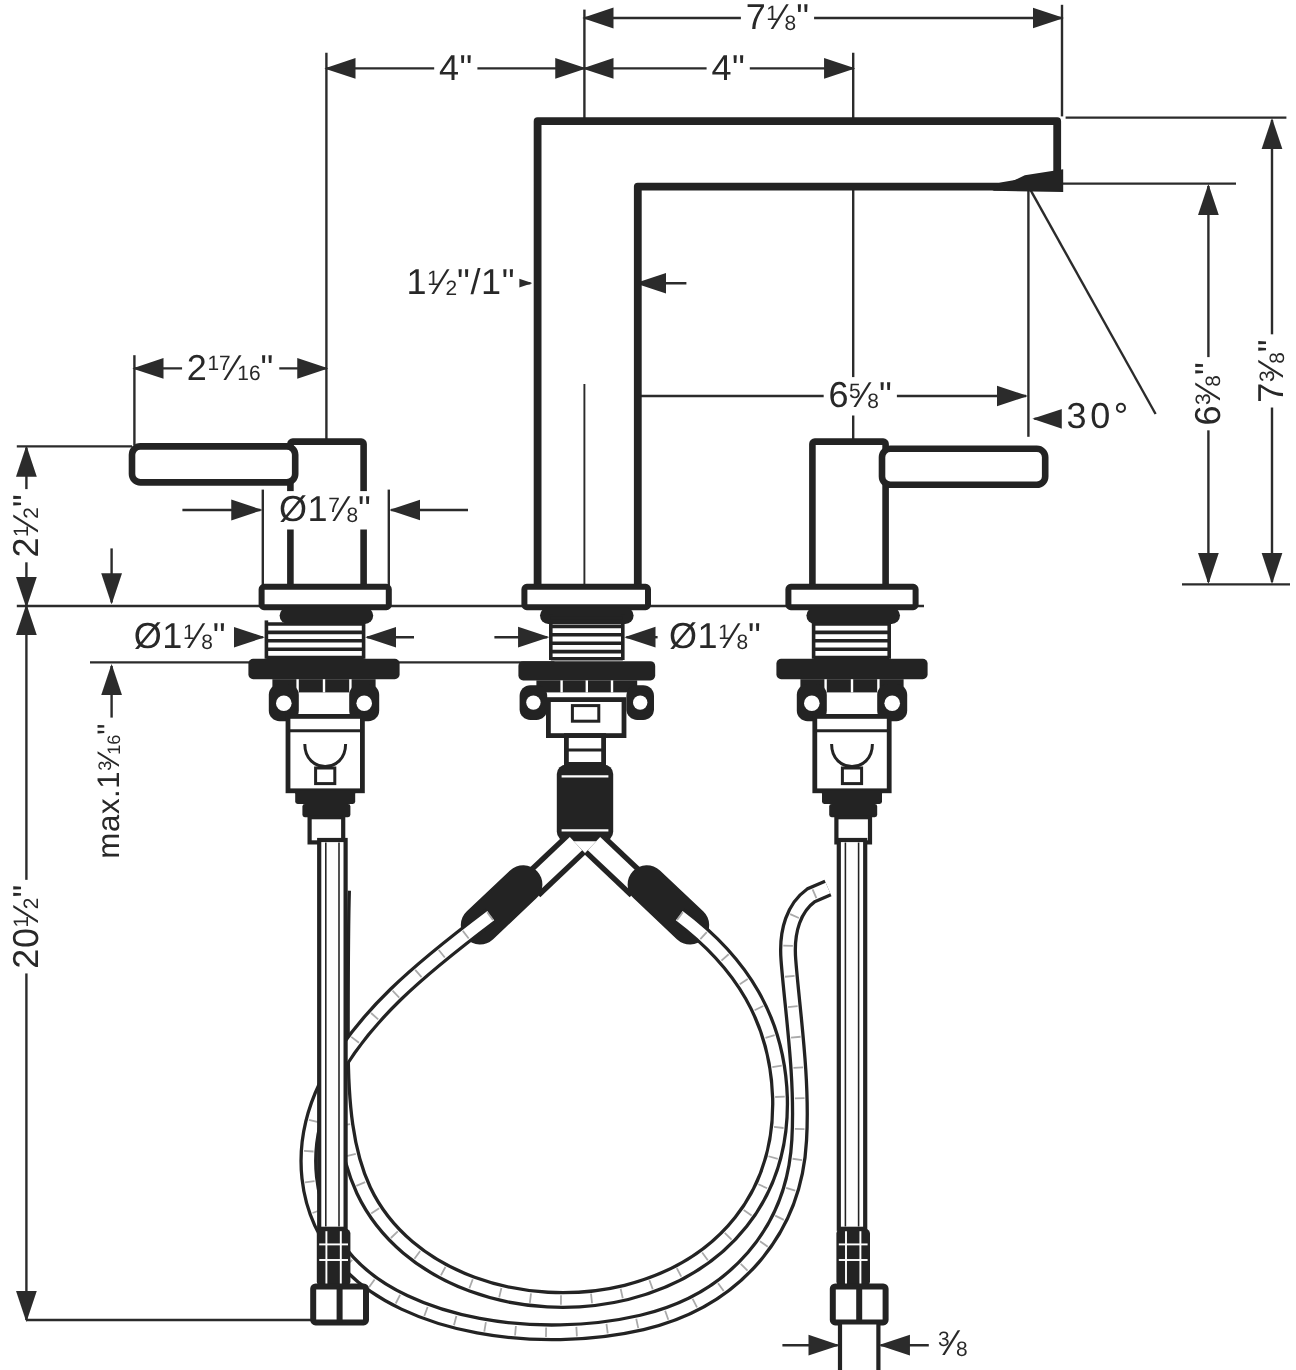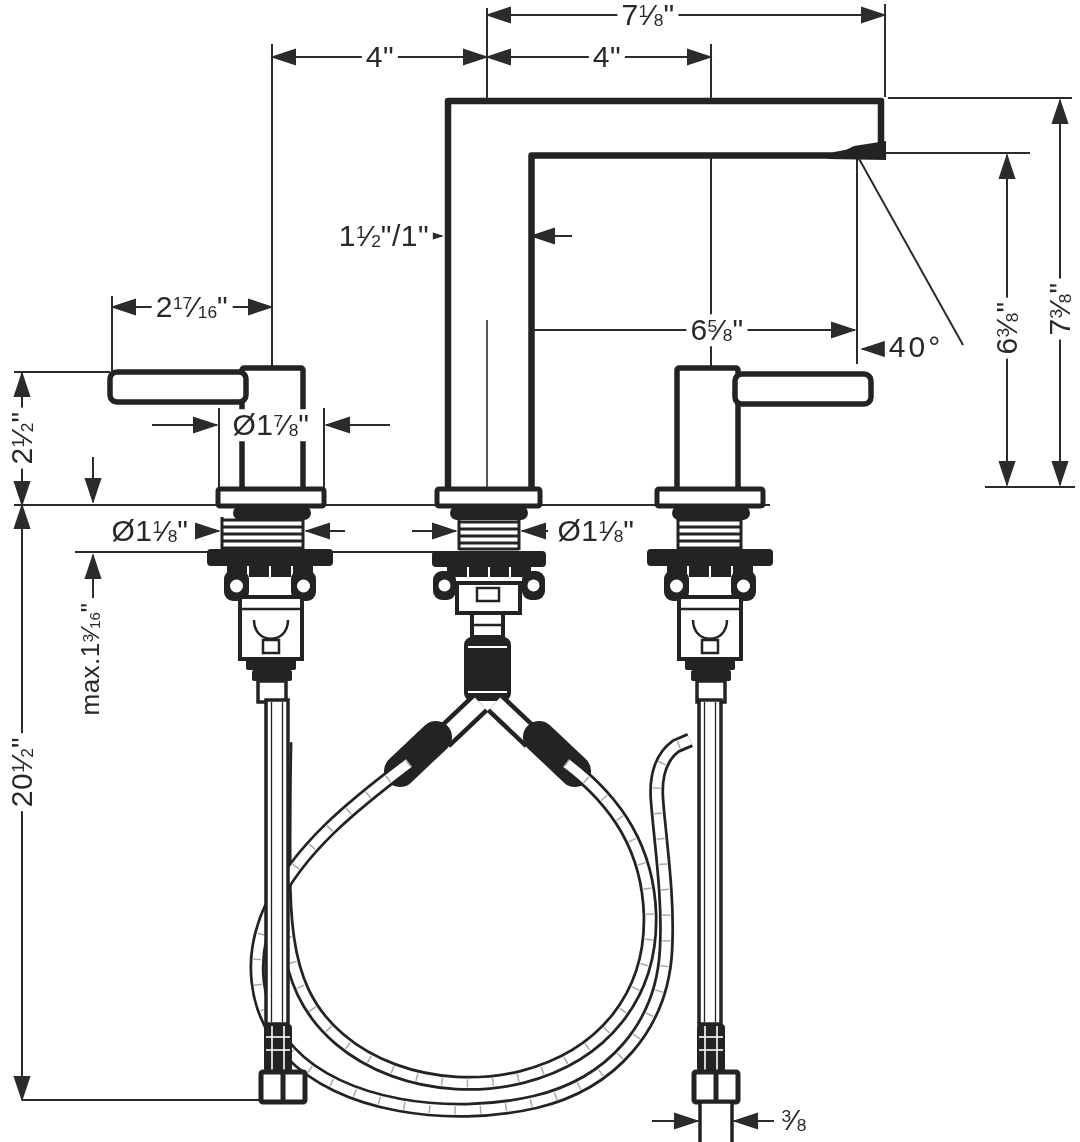--- a/index.html
+++ b/index.html
@@ -223,21 +223,21 @@
     <line x1="716" y1="1072" x2="716" y2="1102" stroke="#232323" stroke-width="5"></line>
     <rect x="700" y="1102" width="32" height="42" fill="#fff" stroke="#232323" stroke-width="3.5"></rect>
   </g>
 </svg>
 
 <div class="dim" style="left:648px;top:15px;">7<sup>1</sup>⁄<sub>8</sub>"</div>
 <div class="dim" style="left:380px;top:57px;">4"</div>
 <div class="dim" style="left:607px;top:57px;">4"</div>
 <div class="dim" style="left:384px;top:236px;">1<sup>1</sup>⁄<sub>2</sub>"/1"</div>
 <div class="dim" style="left:717px;top:330px;">6<sup>5</sup>⁄<sub>8</sub>"</div>
-<div class="dim" style="left:916px;top:347px;letter-spacing:3px;">40°</div>
+<div class="dim" style="left:916px;top:347px;letter-spacing:3px;">30°</div>
 <div class="dim rot" style="left:1007px;top:328px;">6<sup>3</sup>⁄<sub>8</sub>"</div>
 <div class="dim rot" style="left:1060px;top:309px;">7<sup>3</sup>⁄<sub>8</sub>"</div>
 <div class="dim" style="left:192px;top:307px;">2<sup>17</sup>⁄<sub>16</sub>"</div>
 <div class="dim rot" style="left:22px;top:438px;">2<sup>1</sup>⁄<sub>2</sub>"</div>
 <div class="dim" style="left:271px;top:425px;">Ø1<sup>7</sup>⁄<sub>8</sub>"</div>
 <div class="dim" style="left:150px;top:531px;">Ø1<sup>1</sup>⁄<sub>8</sub>"</div>
 <div class="dim" style="left:596px;top:531px;">Ø1<sup>1</sup>⁄<sub>8</sub>"</div>
 <div class="dim rot small" style="left:91px;top:659px;">max.1<sup>3</sup>⁄<sub>16</sub>"</div>
 <div class="dim rot" style="left:22px;top:772px;">20<sup>1</sup>⁄<sub>2</sub>"</div>
 <div class="dim" style="left:794px;top:1120px;"><sup>3</sup>⁄<sub>8</sub></div>

